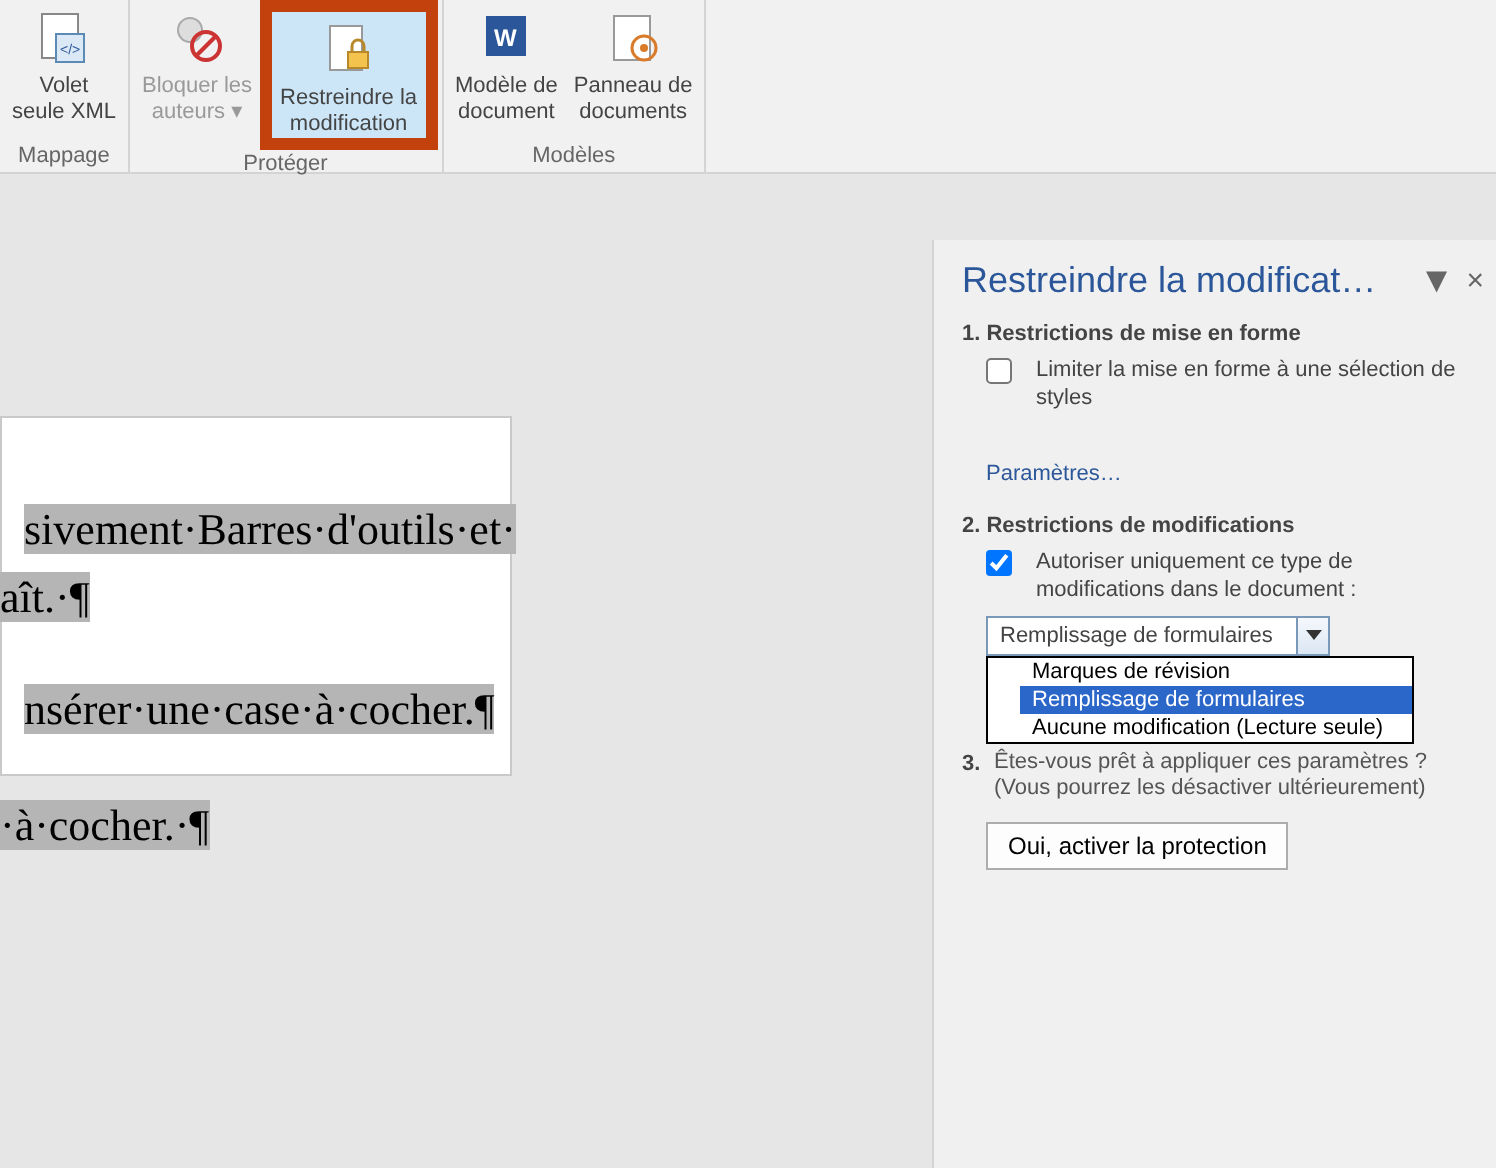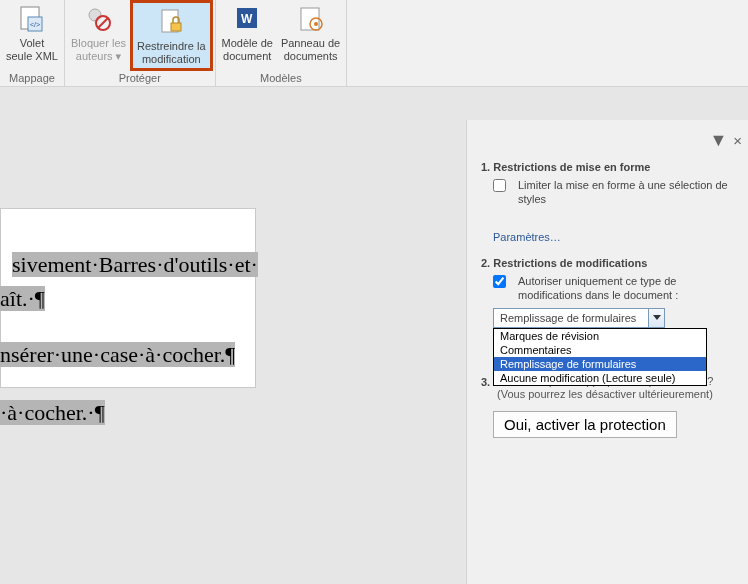--- a/index.html
+++ b/index.html
@@ -31,21 +31,21 @@
     flex-direction: column;
     align-items: center;
     justify-content: flex-start;
     padding: 3px 4px 0 4px;
     min-width: 56px;
     text-align: center;
     line-height: 13px;
     font-size: 11px;
     color: #444;
   }
-  .ribbon-btn.active { background: #cde6f7; border: 3px solid #c2410c; }
+  .ribbon-btn.active { background: #cde6f7; border: 6px solid #c2410c; }
   .ribbon-btn .icon-box {
     width: 32px; height: 32px;
     display: flex; align-items: center; justify-content: center;
     margin-bottom: 2px;
   }
   .ribbon-group-label {
     text-align: center;
     font-size: 11px;
     color: #666;
     padding: 1px 0 2px 0;
@@ -69,21 +69,21 @@
     border: 1px solid #c9c9c9;
   }
   .sel-text {
     font-family: "Times New Roman", serif;
     font-size: 22px;
     color: #000;
   }
   .hl { background: #b5b5b5; }
   .line1 { position: absolute; top: 132px; left: 12px; }
   .line2 { position: absolute; top: 166px; left: 0; }
-  .line3 { position: absolute; top: 222px; left: 0; }
+  .line3 { position: absolute; top: 222px; left: 0; padding-left: 12px; }
   .line4 { position: absolute; top: 280px; left: 0; }
   
   .pane {
     position: absolute;
     top: 120px;
     left: 466px;
     width: 282px;
     height: 464px;
     background: #f0f0f0;
     border-left: 1px solid #d4d4d4;
@@ -121,30 +121,31 @@
     background: linear-gradient(#f5f8fc,#dbe7f4);
     display: flex; align-items: center; justify-content: center;
   }
   .dropdown {
     position: absolute;
     top: 20px; left: 0;
     width: 214px;
     border: 1px solid #000;
     background: #fff;
     z-index: 10;
+    padding-left: 16px;
   }
   .dd-item { padding: 1px 6px; font-size: 11px; color: #000; white-space: nowrap; }
   .dd-item.hi { background: #2b66c9; color: #fff; }
   .section3-text { font-size: 11px; color: #555; margin: 3px 0 6px 12px; line-height: 13px; }
   .protect-btn {
     margin: 4px 0 0 12px;
     padding: 4px 10px;
     background: #fdfdfd;
     border: 1px solid #adadad;
-    font-size: 15px;
+    font-size: 12px;
     cursor: pointer;
   }
   .cursor-arrow {
     position: absolute;
     width: 14px; height: 18px;
     pointer-events: none;
   }
   input[type=checkbox] { width:13px; height:13px; margin-top:1px; }
 </style>
 </head>
@@ -227,20 +228,21 @@
 <div class="doc-area">
   <div class="page"></div>
   <div class="sel-text line1"><span class="hl">sivement·Barres·d'outils·et·</span></div>
   <div class="sel-text line2"><span class="hl">aît.·¶</span></div>
   <div class="sel-text line3"><span class="hl">nsérer·une·case·à·cocher.¶</span></div>
   <div class="sel-text line4"><span class="hl">·à·cocher.·¶</span></div>
 </div>
 
 <div class="pane">
   <div class="pane-title">
+    <span>Restreindre la modificat…</span>
     <span class="pane-close-controls">▼</span>
     <span class="pane-close-controls" style="font-size:15px;margin-left:2px">×</span>
   </div>
 
   <div class="section-h">1. Restrictions de mise en forme</div>
   <div class="row">
     <input type="checkbox" style="">
     <label>Limiter la mise en forme à une sélection de styles</label>
   </div>
   <span class="link">Paramètres…</span>
@@ -253,21 +255,20 @@
 
   <div class="combo-wrap">
     <div class="combo">Remplissage de formulaires</div>
     <div class="combo-btn">
       <svg width="8" height="6">
           <polygon points="0,0 8,0 4,5" fill="#333"></polygon>
         </svg>
     </div>
     <div class="dropdown">
       <div class="dd-item">Marques de révision</div>
-      <div class="dd-item">Commentaires</div>
       <div class="dd-item hi">Remplissage de formulaires</div>
       <div class="dd-item">Aucune modification (Lecture seule)</div>
     </div>
   </div>
 
   <div style="display:flex;margin-top:48px">
     <div style="font-weight:700;font-size:11px">3.</div>
   </div>
   <div class="section3-text" style="margin-top:-13px;margin-left:16px">Êtes-vous prêt à appliquer ces paramètres ? (Vous pourrez les désactiver ultérieurement)</div>
   <button class="protect-btn">Oui, activer la protection</button>

